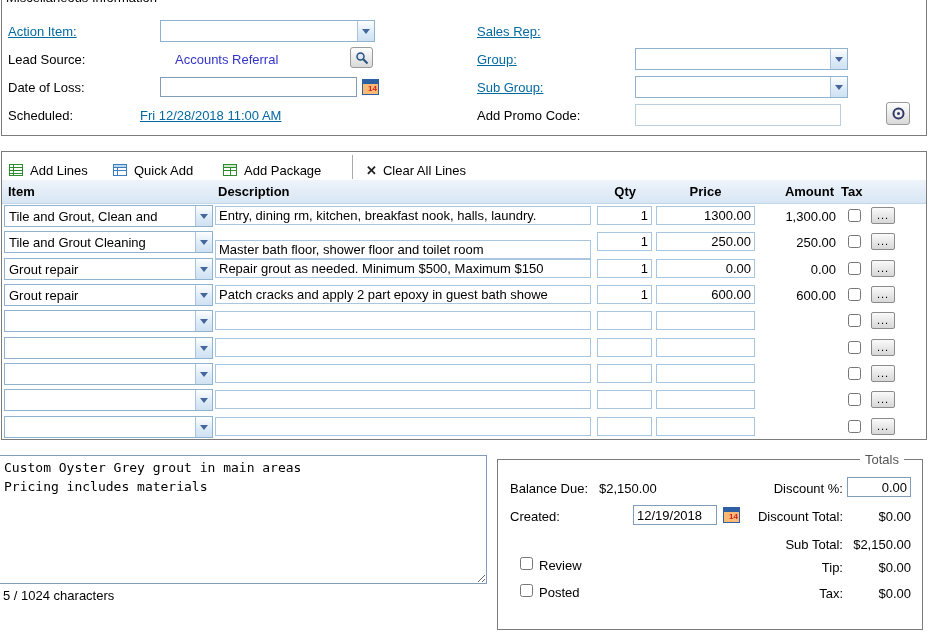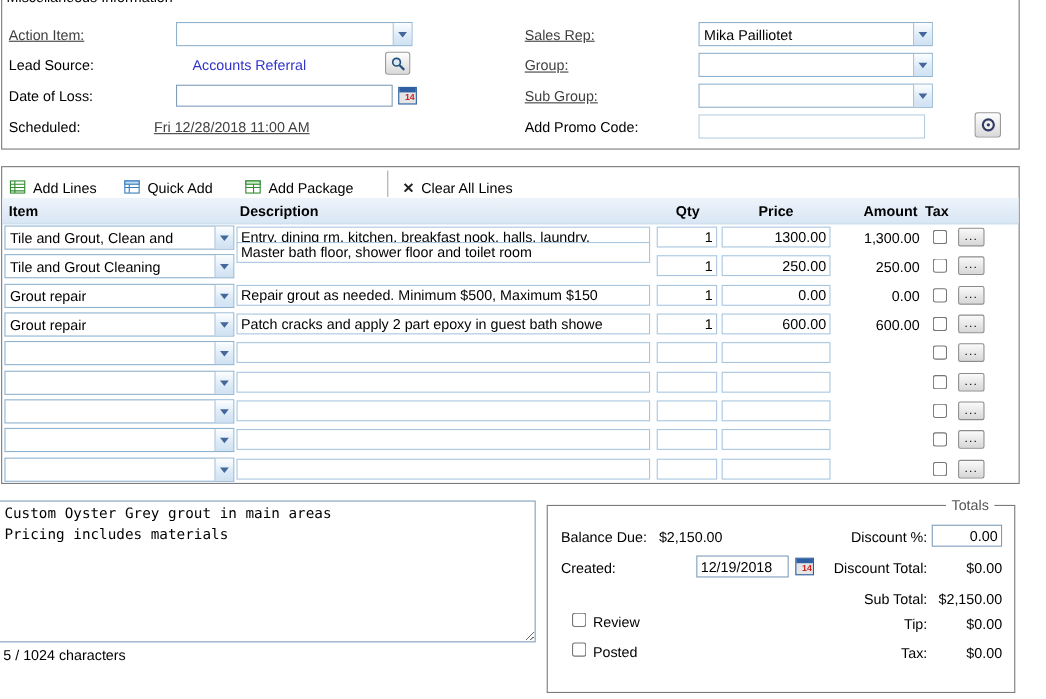--- a/index.html
+++ b/index.html
@@ -2,21 +2,21 @@
 <html><head>
 <meta charset="utf-8">
 <style>
   * { box-sizing: border-box; margin: 0; padding: 0; }
   html,body { background:#fff; }
   #page {
     position: relative; width: 951px; height: 635px; overflow: hidden;
     font-family: "Liberation Sans", sans-serif; font-size: 13px; color:#000; background:#fff;
   }
   .lbl { position:absolute; white-space:nowrap; }
-  .link { color:#404040; text-decoration:underline; cursor:pointer; }
+  .link { color:#0369a1; text-decoration:underline; cursor:pointer; }
   .blue { color:#3333cc; }
   .box { position:absolute; border:1px solid #7b7b7b; background:#fff; }
   
   .fsel { position:absolute; height:22px; border:1px solid #8fb2cf; background:#fff; display:flex; cursor:default; }
   .fsel .txt { flex:1; padding:3px 4px 0 4px; overflow:hidden; white-space:nowrap; }
   .fsel .arr { width:17px; border-left:1px solid #a9c4dc;
     background:linear-gradient(#fdfeff,#dceaf7 60%,#cfe1f2);
     display:flex; align-items:flex-start; justify-content:center; }
   .fsel .arr i { display:block; width:0; height:0; border:4px solid transparent;
     border-top:5px solid #44679b; margin-top:8px; }
@@ -28,21 +28,21 @@
     font-family:"Liberation Sans", sans-serif; font-size:13px; background:#fff; }
   .gin.right { text-align:right; }
   .cb { position:absolute; width:13px; height:13px; }
   .btn-dots { position:absolute; width:24px; height:17px; font-size:11px; line-height:9px;
     letter-spacing:1px; background:linear-gradient(#fafafa,#d7d7d7); border:1px solid #8b8b8b;
     border-radius:2px; text-align:center; cursor:pointer; font-family:"Liberation Sans",sans-serif; }
   .amount { position:absolute; width:76px; text-align:right; }
   .icon-btn { position:absolute; background:linear-gradient(#fefefe,#d9d9d9);
     border:1px solid #9a9a9a; border-radius:3px; display:flex; align-items:center;
     justify-content:center; cursor:pointer; }
-  .cal { position:absolute; width:17px; height:16px; border:1px solid #2f5fa3; background:#e5e5e5;
+  .cal { position:absolute; width:17px; height:16px; border:1px solid #2f5fa3; background:#fdba74;
     display:block; cursor:pointer; }
   .cal-top { display:block; height:4px; background:#2f5fa3; }
   .cal-num { display:block; font-size:8px; line-height:10px; color:#cc2222; font-weight:bold;
     text-align:right; padding-right:1px; }
   
   .tb { position:absolute; top:156px; height:22px; display:flex; align-items:flex-end; gap:6px;
     cursor:pointer; white-space:nowrap; }
   .tb svg { display:block; }
   .thead { position:absolute; left:2px; top:180px; width:924px; height:24px;
     background:linear-gradient(#eef4fb,#d8e6f4); border-bottom:1px solid #c2d6ea; }
@@ -70,26 +70,20 @@
 
   <span class="lbl link" style="left:8px;top:24px;">Action Item:</span>
   <div class="fsel" style="left:160px;top:20px;width:215px;">
     <span class="txt"></span>
     <span class="arr">
         <i></i>
       </span>
   </div>
 
   <span class="lbl link" style="left:477px;top:24px;">Sales Rep:</span>
-  <div class="fsel" style="left:635px;top:20px;width:213px;">
-    <span class="txt">Mika Pailliotet</span>
-    <span class="arr">
-        <i></i>
-      </span>
-  </div>
 
   <span class="lbl" style="left:8px;top:52px;">Lead Source:</span>
   <span class="lbl blue" style="left:175px;top:52px;">Accounts Referral</span>
   <button class="icon-btn" style="left:350px;top:47px;width:23px;height:21px;">
     <svg width="14" height="14" viewBox="0 0 14 14">
       <circle cx="5.5" cy="5.5" r="3.5" fill="#dce9f5" stroke="#27517e" stroke-width="1.5"></circle>
       <line x1="8.3" y1="8.3" x2="12.5" y2="12.5" stroke="#27517e" stroke-width="2"></line>
     </svg>
   </button>
 
@@ -182,21 +176,21 @@
     <button class="btn-dots" style="left:871px;top:207px;">...</button>
   </div>
 
   <div>
     <div class="fsel" style="left:4px;top:231px;width:209px;">
       <span class="txt">Tile and Grout Cleaning</span>
       <span class="arr">
           <i></i>
         </span>
     </div>
-    <input class="tin" style="left: 215px; top: 220px; width: 376px;" value="Master bath floor, shower floor and toilet room">
+    <input class="tin" style="left: 215px; top: 240px; width: 376px;" value="Master bath floor, shower floor and toilet room">
     <input class="tin right" style="left: 597px; top: 232px; width: 55px;" value="1">
     <input class="tin right" style="left: 656px; top: 232px; width: 99px;" value="250.00">
     <span class="amount" style="left:760px;top:235px;">250.00</span>
     <input type="checkbox" class="cb" style="left: 848px; top: 235px;">
     <button class="btn-dots" style="left:871px;top:233px;">...</button>
   </div>
 
   <div>
     <div class="fsel" style="left:4px;top:258px;width:209px;">
       <span class="txt">Grout repair</span>

